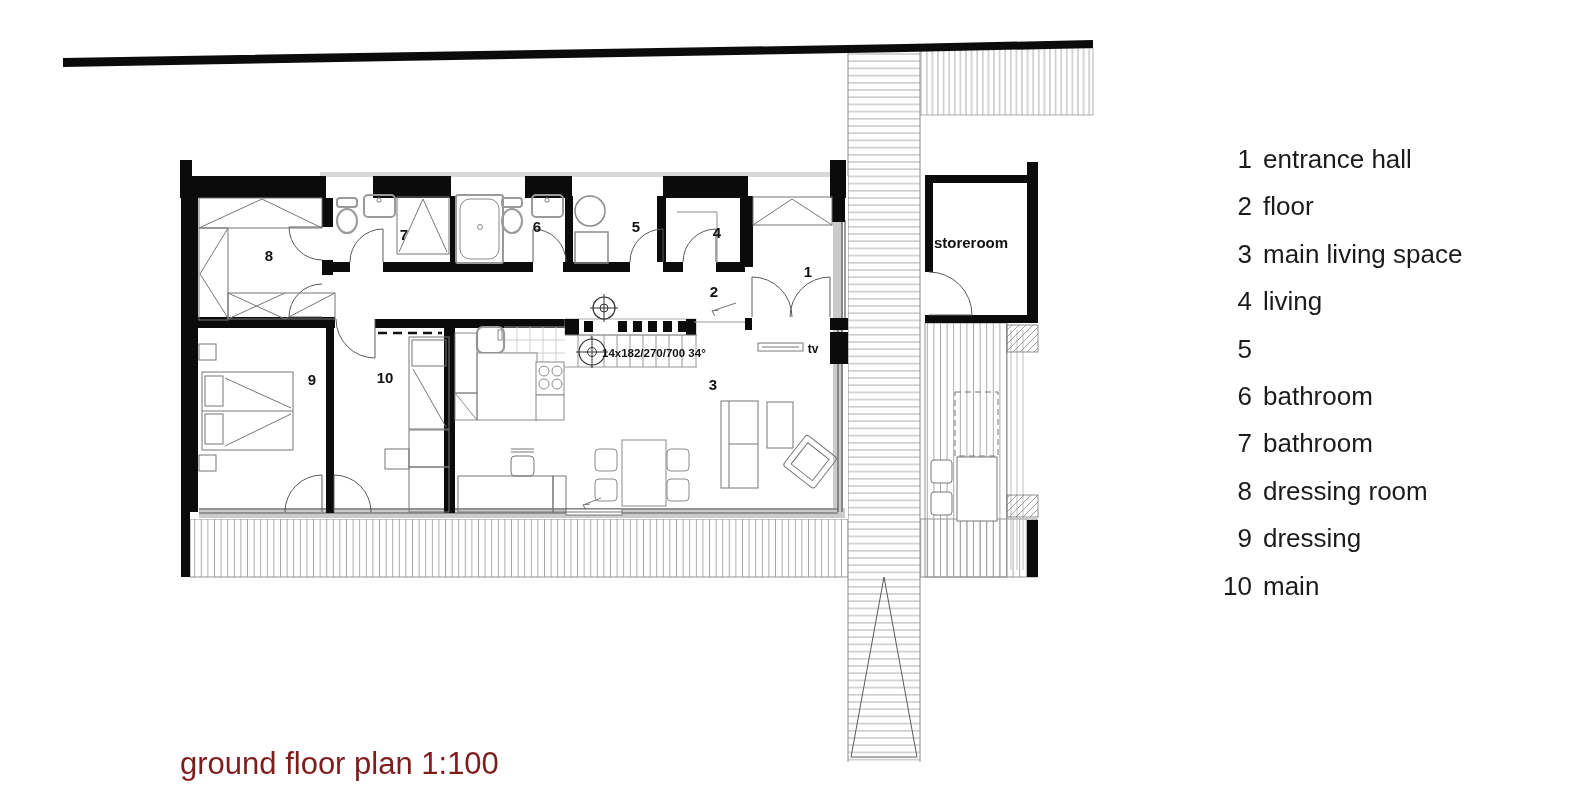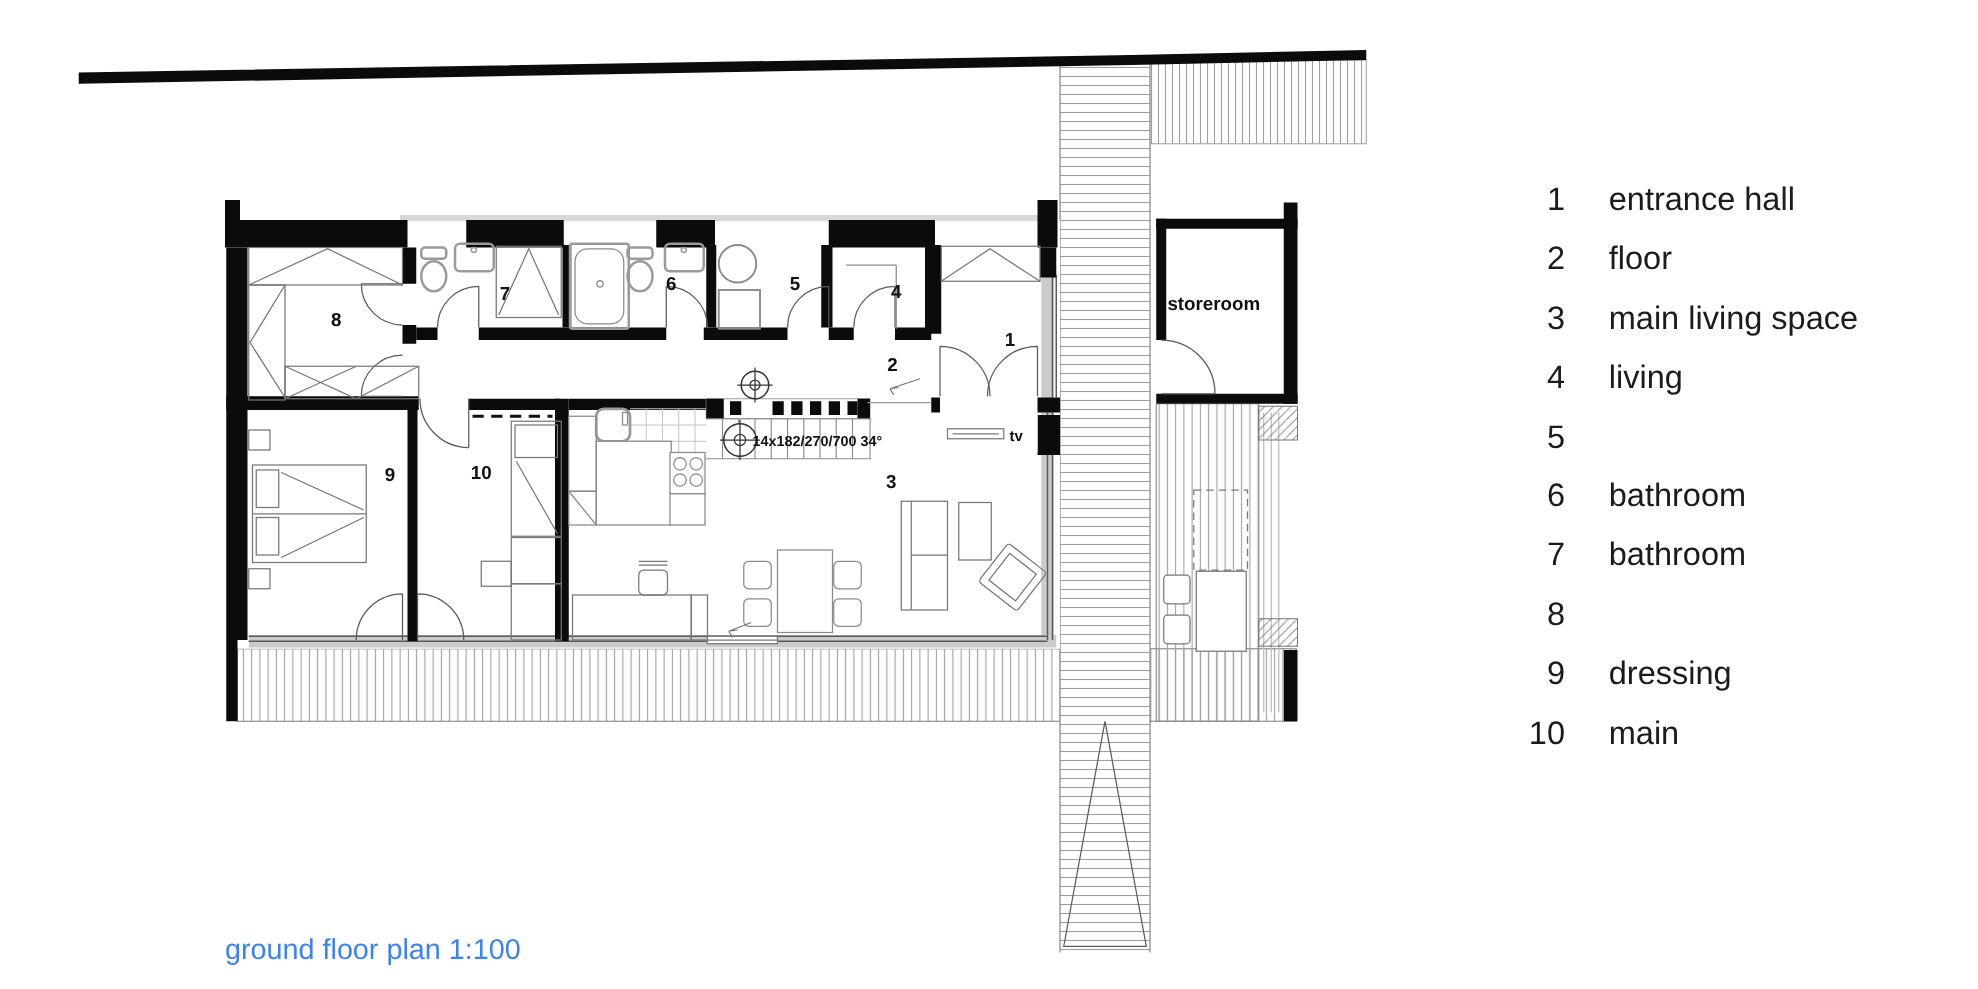--- a/index.html
+++ b/index.html
@@ -3,23 +3,23 @@
 <meta charset="utf-8">
 <style>
   html,body{margin:0;padding:0;background:#ffffff;}
   #canvas{position:relative;width:1582px;height:791px;background:#ffffff;overflow:hidden;
           font-family:"Liberation Sans",sans-serif;}
   #plan-svg{position:absolute;left:0;top:0;}
   
   #legend{position:absolute;left:1206px;top:136px;color:#1b1b1b;}
   .legend-row{display:flex;align-items:baseline;height:47.4px;font-size:26px;line-height:47.4px;}
   .legend-num{display:inline-block;width:46px;text-align:right;}
-  .legend-label{margin-left:35px;white-space:nowrap;}
+  .legend-label{margin-left:11px;white-space:nowrap;}
   
-  #caption{position:absolute;left:180px;top:746px;font-size:23px;color:#3b82f6;}
+  #caption{position:absolute;left:180px;top:746px;font-size:31px;color:#7f1d1d;}
   
   .room-num{font-family:"Liberation Sans",sans-serif;font-size:15px;font-weight:700;fill:#111;}
   .small-label{font-family:"Liberation Sans",sans-serif;font-weight:700;fill:#111;}
   text{user-select:none;}
 </style>
 </head>
 <body>
 
 <div id="canvas">
 
@@ -333,20 +333,21 @@
       <div class="legend-row">
         <span class="legend-num">6</span>
         <span class="legend-label">bathroom</span>
       </div>
       <div class="legend-row">
         <span class="legend-num">7</span>
         <span class="legend-label">bathroom</span>
       </div>
       <div class="legend-row">
         <span class="legend-num">8</span>
+        <span class="legend-label">dressing room</span>
       </div>
       <div class="legend-row">
         <span class="legend-num">9</span>
         <span class="legend-label">dressing</span>
       </div>
       <div class="legend-row">
         <span class="legend-num">10</span>
         <span class="legend-label">main</span>
       </div>
     </div>

